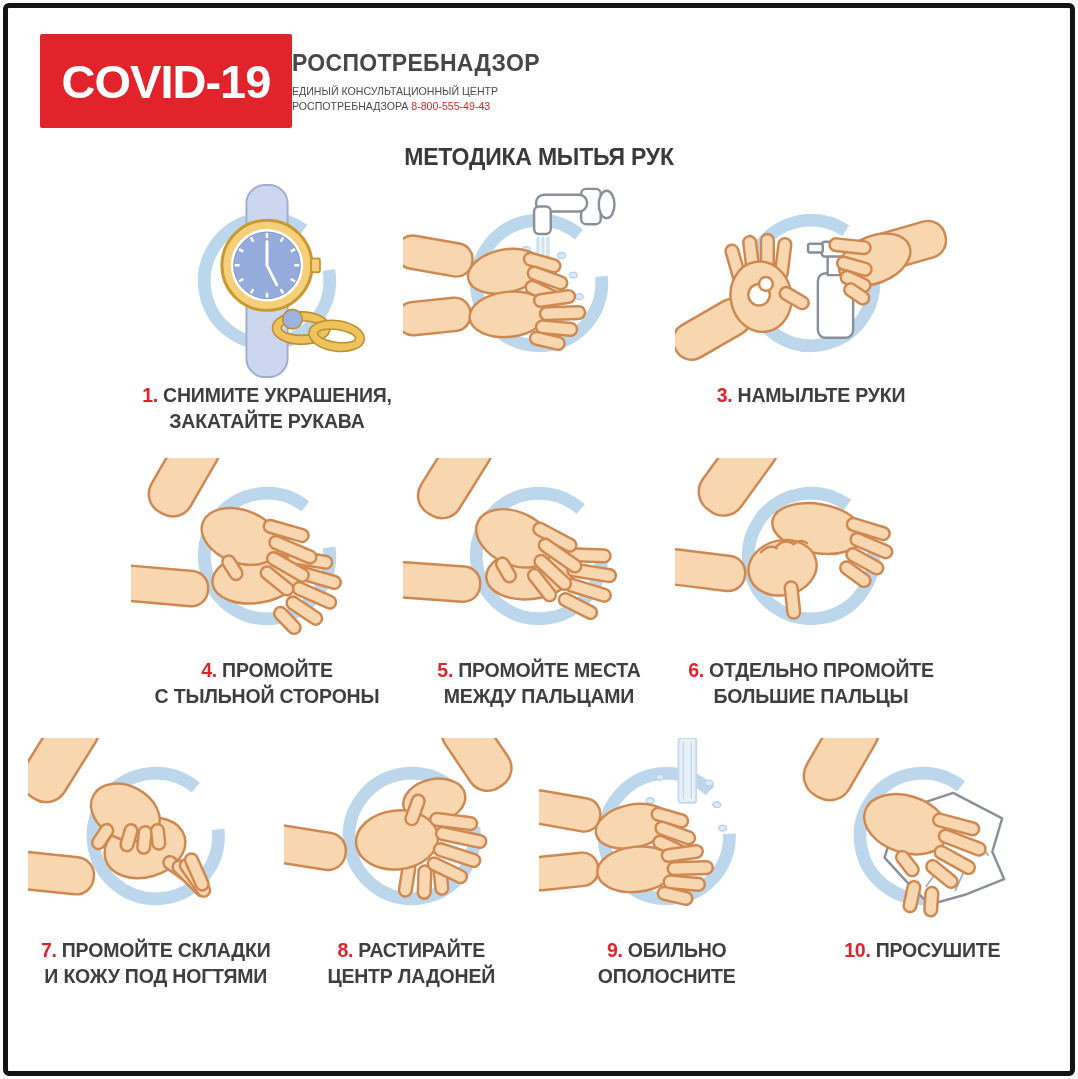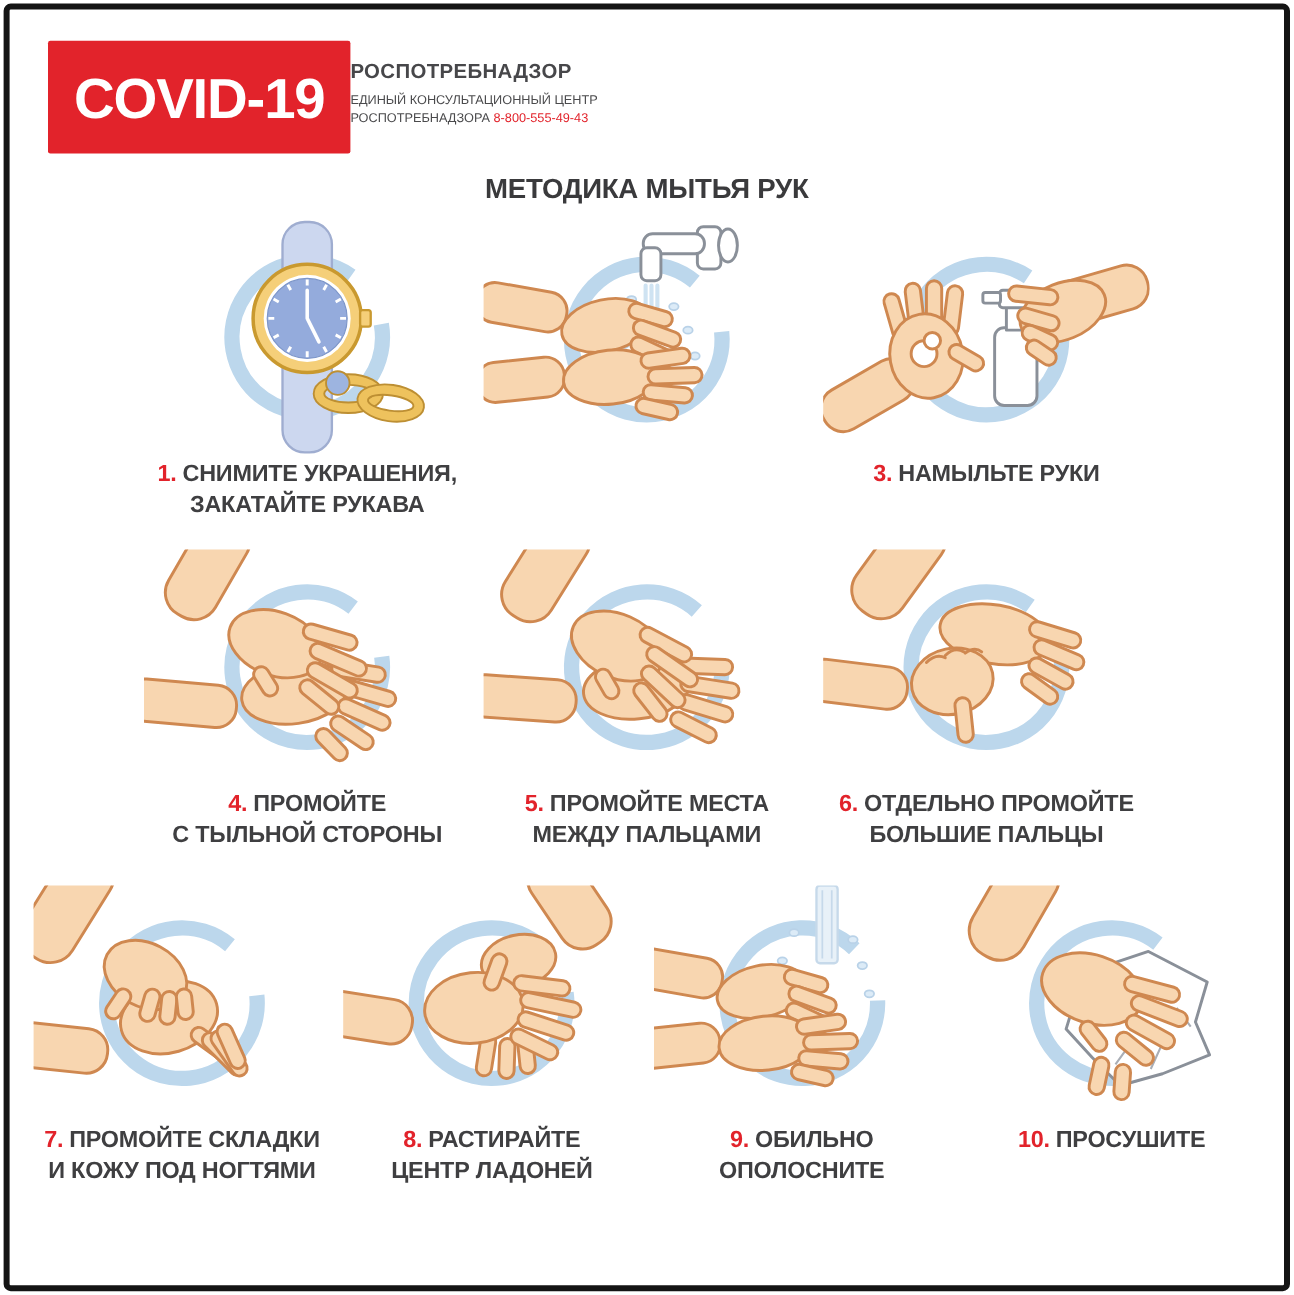--- a/index.html
+++ b/index.html
@@ -5,28 +5,28 @@
   html,body{margin:0;padding:0;background:#fff;}
   body{width:1078px;height:1079px;position:relative;font-family:"Liberation Sans",sans-serif;}
   .poster{position:absolute;inset:3px;border:5px solid #141414;border-radius:6px;background:#fff;overflow:hidden;}
 
   
   .header{display:flex;align-items:flex-start;padding:26px 24px 0 32px;}
   .badge{flex:0 0 auto;width:252px;height:94px;background:#e2232b;color:#fff;display:flex;align-items:center;justify-content:center;
          font-weight:bold;font-size:47px;letter-spacing:-1px;border-radius:2px;}
   .titleblock{flex:1;text-align:center;color:#e2232b;font-weight:bold;font-size:29px;line-height:1.24;margin-top:10px;letter-spacing:-0.4px;padding:0 6px;}
   .agency{flex:0 0 auto;width:230px;margin-top:16px;}
-  .agency-name{font-size:17px;font-weight:bold;color:#47474a;letter-spacing:0.3px;}
+  .agency-name{font-size:23px;font-weight:bold;color:#47474a;letter-spacing:0.3px;}
   .agency-sub{font-size:10.6px;font-weight:normal;color:#4a4a4c;margin-top:7px;line-height:1.45;}
   .phone{color:#e2232b;}
 
   .section-title{text-align:center;font-size:23px;font-weight:bold;color:#3a3a3c;margin-top:16px;letter-spacing:-0.2px;}
 
   
-  .row{display:flex;justify-content:center;margin-top:12px;gap:11px;}
+  .row{display:flex;justify-content:center;margin-top:12px;}
   .row.r2{margin-top:24px;}
   .row.r3{margin-top:28px;justify-content:space-between;padding:0 20px;}
   .cell{display:flex;flex-direction:column;align-items:center;width:272px;}
   .r3 .cell{width:258px;}
   .illu{width:100%;height:196px;display:block;}
   .cap{text-align:center;font-weight:bold;font-size:19.5px;line-height:1.32;color:#3f3f41;margin-top:4px;letter-spacing:-0.2px;}
   .num{color:#e2232b;margin-right:5px;}
   .txt{white-space:pre-line;}
 
   

